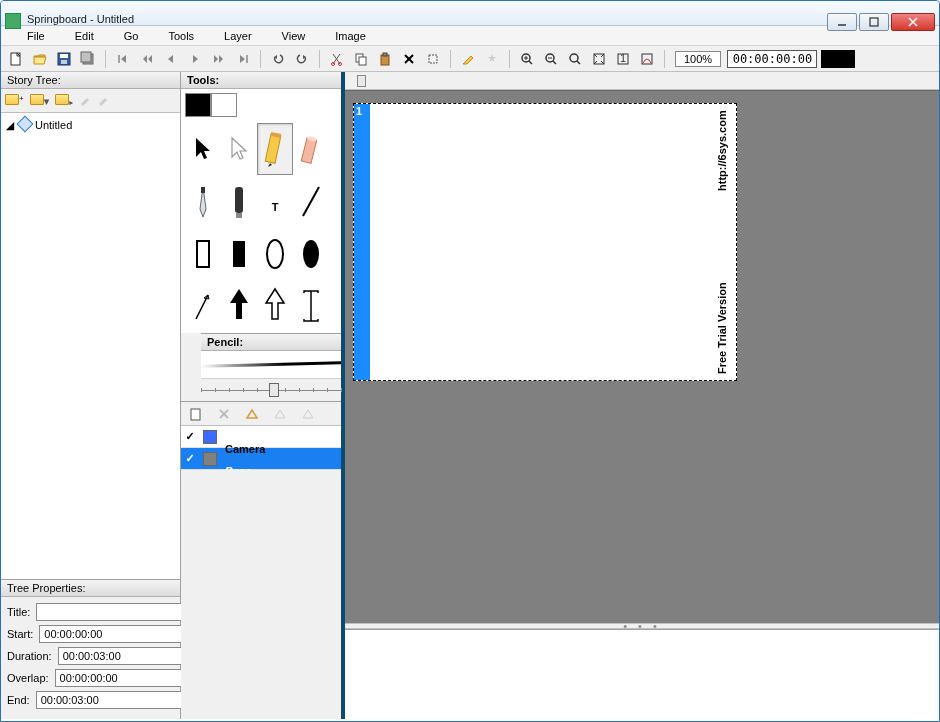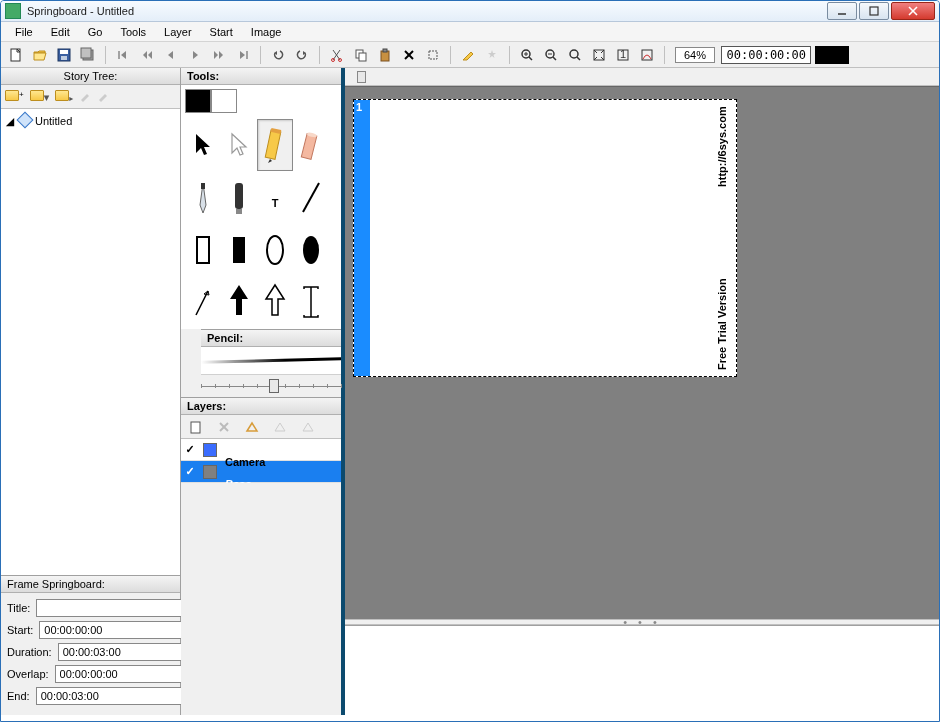--- a/index.html
+++ b/index.html
@@ -1,29 +1,29 @@
 <!DOCTYPE html>
 <html><head>
 <meta charset="utf-8">
 <style>
 * { box-sizing: border-box; margin: 0; padding: 0; font-family: "Segoe UI", Tahoma, sans-serif; font-size: 11px; }
 body { background: #fff; width: 940px; height: 722px; overflow: hidden; border: 1px solid #2a6fb7; border-radius: 4px 4px 0 0; }
 
 
-.titlebar { height: 21px; background: linear-gradient(#f7fbff, #e4eef9); display: flex; align-items: center; padding: 0 4px; border-bottom: 1px solid #b7c7da; }
+.titlebar { height: 21px; background: linear-gradient(#f7fbff, #e4eef9); display: flex; align-items: flex-start; padding: 12px 4px; border-bottom: 1px solid #b7c7da; }
 .titlebar .app-icon { width: 16px; height: 16px; margin-right: 6px; background: #4a6; border: 1px solid #285; }
 .titlebar .title { flex: 1; color: #1a1a1a; }
 .win-btns { display: flex; gap: 2px; }
 .win-btn { width: 30px; height: 18px; border: 1px solid #7a8ca0; border-radius: 2px; background: linear-gradient(#f6f9fc, #d8e4f0); display: flex; align-items: center; justify-content: center; }
 .win-btn.close { width: 44px; background: linear-gradient(#f08080, #d43a2e); border-color: #9a2518; color: #fff; }
 .win-btn svg { width: 10px; height: 10px; }
 
 
 .menubar { height: 20px; display: flex; align-items: center; padding: 0 6px; gap: 2px; border-bottom: 1px solid #d4d4d4; background: #f5f5f5; }
-.menubar span { padding: 2px 8px; cursor: default; }
+.menubar span { padding: 2px 8px; cursor: default; margin-left: 12px; }
 
 
 .toolbar { height: 26px; background: #f0f0f0; border-bottom: 1px solid #c0c0c0; display: flex; align-items: center; padding: 0 4px; gap: 2px; position: relative; }
 .toolbar .sep { width: 1px; height: 18px; background: #c0c0c0; margin: 0 4px; }
 .tb-btn { width: 22px; height: 22px; display: flex; align-items: center; justify-content: center; border: 1px solid transparent; }
 .zoom-display { border: 1px solid #888; background: #fff; padding: 1px 8px; margin-left: 4px; }
 .time-display { border: 1px solid #555; background: #fff; padding: 1px 4px; font-family: monospace; font-size: 12px; margin-left: 4px; width: 90px; text-align: right; }
 .blackbox { width: 34px; height: 18px; background: #000; margin-left: 2px; }
 
 
@@ -119,21 +119,21 @@
       </div>
   </div>
 </div>
 
 <div class="menubar">
   <span>File</span>
   <span>Edit</span>
   <span>Go</span>
   <span>Tools</span>
   <span>Layer</span>
-  <span>Start</span>
+  <span>View</span>
   <span>Image</span>
 </div>
 
 <div class="toolbar">
   <div class="tb-btn">
       <svg width="16" height="16" viewBox="0 0 16 16">
         <rect x="3" y="2" width="9" height="12" fill="#fff" stroke="#333"></rect>
         <path d="M9 2 L12 5 L9 5 Z" fill="#eee" stroke="#333"></path>
       </svg>
     </div>
@@ -281,29 +281,29 @@
         <text x="7" y="10" font-size="8" text-anchor="middle" fill="#333">1</text>
       </svg>
     </div>
   <div class="tb-btn">
       <svg width="14" height="14" viewBox="0 0 14 14">
         <rect x="2" y="2" width="10" height="10" fill="none" stroke="#333"></rect>
         <path d="M3 11 Q7 3 11 11" fill="none" stroke="#c33"></path>
       </svg>
     </div>
   <div class="sep"></div>
-  <div class="zoom-display">64%</div>
+  <div class="zoom-display">100%</div>
   <div class="time-display">00:00:00:00</div>
   <div class="blackbox"></div>
 </div>
 
 <div class="main">
 
   <div class="left-col">
-    <div style="flex:1; display:flex; flex-direction:column;text-align:center;">
+    <div style="flex:1; display:flex; flex-direction:column;">
       <div class="panel-header">Story Tree:</div>
       <div class="story-toolbar">
         <span><span class="folder-icon"></span><span style="font-size:8px;position:relative;top:-4px;">+</span></span>
         <span><span class="folder-icon"></span><span style="color:#555;">▾</span></span>
         <span><span class="folder-icon"></span><span style="color:#555;font-size:8px;">▸</span></span>
         <span style="opacity:0.5;"><svg width="12" height="12" viewBox="0 0 12 12">
               <path d="M2 10L8 4L10 6L4 12L2 10Z" fill="#aaa"></path>
             </svg></span>
         <span style="opacity:0.5;"><svg width="12" height="12" viewBox="0 0 12 12">
               <path d="M2 10L8 4L10 6L4 12L2 10Z" fill="#aaa"></path>
@@ -313,21 +313,21 @@
         <div class="tree">
           <div class="tree-item">
             <span class="disclosure">◢</span>
             <span><span class="diamond-icon"></span></span>
             <span>Untitled</span>
           </div>
         </div>
       </div>
     </div>
     <div class="frame-props">
-      <div class="panel-header">Frame Springboard:</div>
+      <div class="panel-header">Tree Properties:</div>
       <div class="props-body">
         <div class="prop-row">
             <label>Title:</label>
             <input type="text" value="" style="">
           </div>
         <div class="prop-row">
             <label>Start:</label>
             <input type="text" value="00:00:00:00" style="">
           </div>
         <div class="prop-row">
@@ -464,21 +464,20 @@
             <div class="tick" style="left:84px"></div>
             <div class="tick" style="left:98px"></div>
             <div class="tick" style="left:112px"></div>
             <div class="tick" style="left:126px"></div>
             <div class="tick" style="left:140px"></div>
           <div class="thumb"></div>
         </div>
       </div>
     </div>
     <div class="layers-panel">
-      <div class="panel-header">Layers:</div>
       <div class="layers-toolbar">
         <span class="tb-btn">
             <svg width="14" height="14">
               <rect x="2" y="2" width="9" height="11" fill="#fff" stroke="#555"></rect>
             </svg>
           </span>
         <span class="tb-btn" style="opacity:0.5">
             <svg width="12" height="12">
               <line x1="2" y1="2" x2="10" y2="10" stroke="#888" stroke-width="2"></line>
               <line x1="10" y1="2" x2="2" y2="10" stroke="#888" stroke-width="2"></line>

